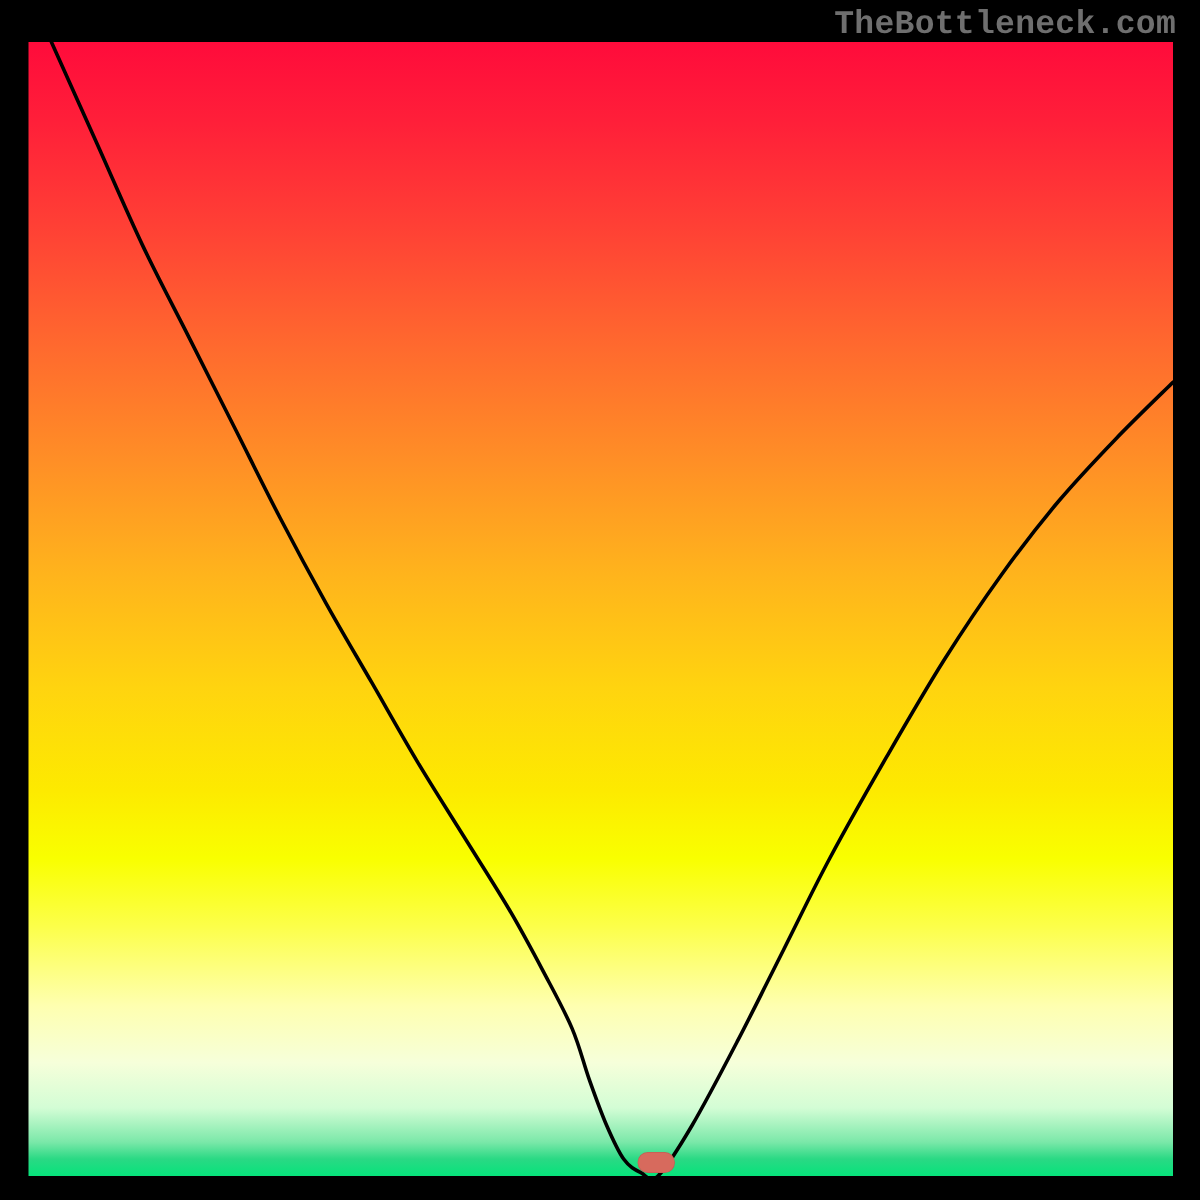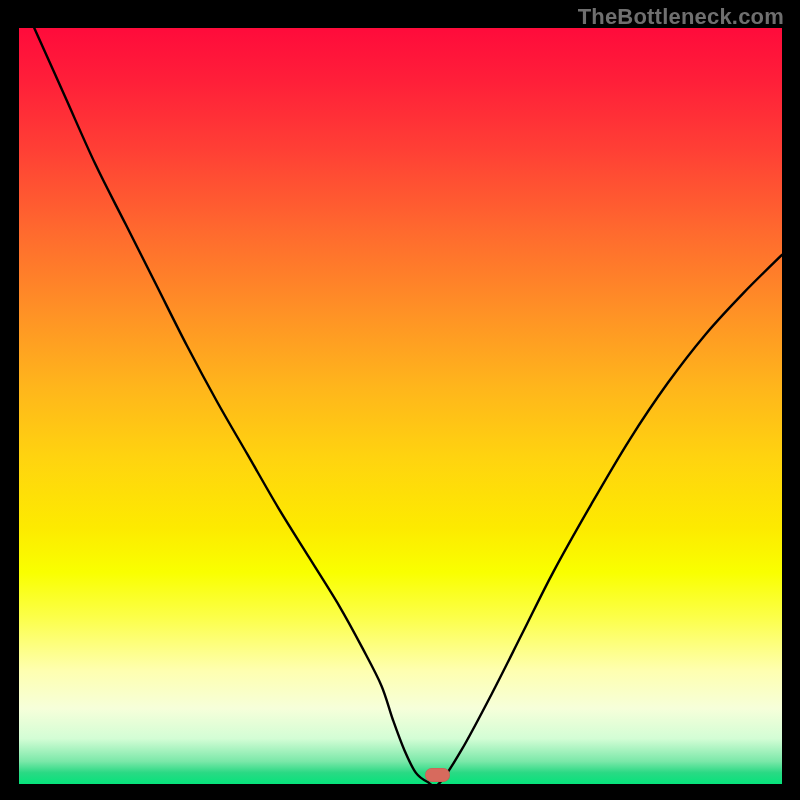--- a/index.html
+++ b/index.html
@@ -19,20 +19,21 @@
   }
   .watermark {
     position: absolute;
     top: 4px;
     right: 16px;
     color: #6f6f6f;
     font-size: 22px;
     font-weight: 600;
     letter-spacing: 0.2px;
     z-index: 10;
+    font-family: Liberation Mono, monospace;
   }
   .plot {
     position: absolute;
     left: 19px;
     top: 28px;
     width: 763px;
     height: 756px;
   }
   .gradient {
     position: absolute;

